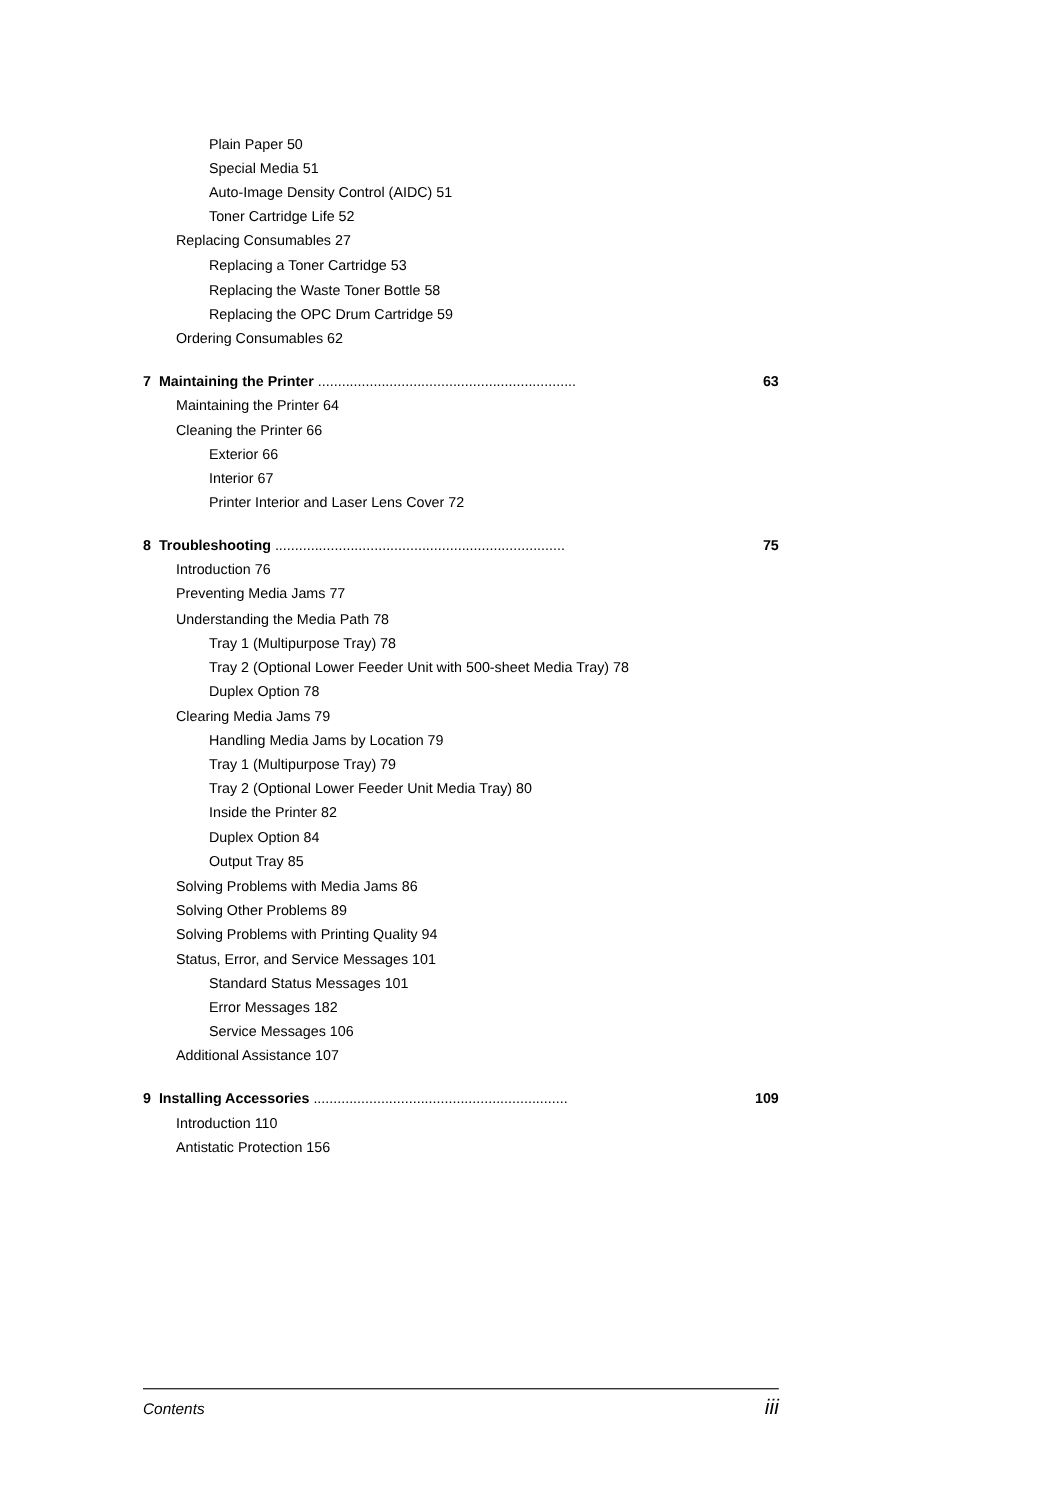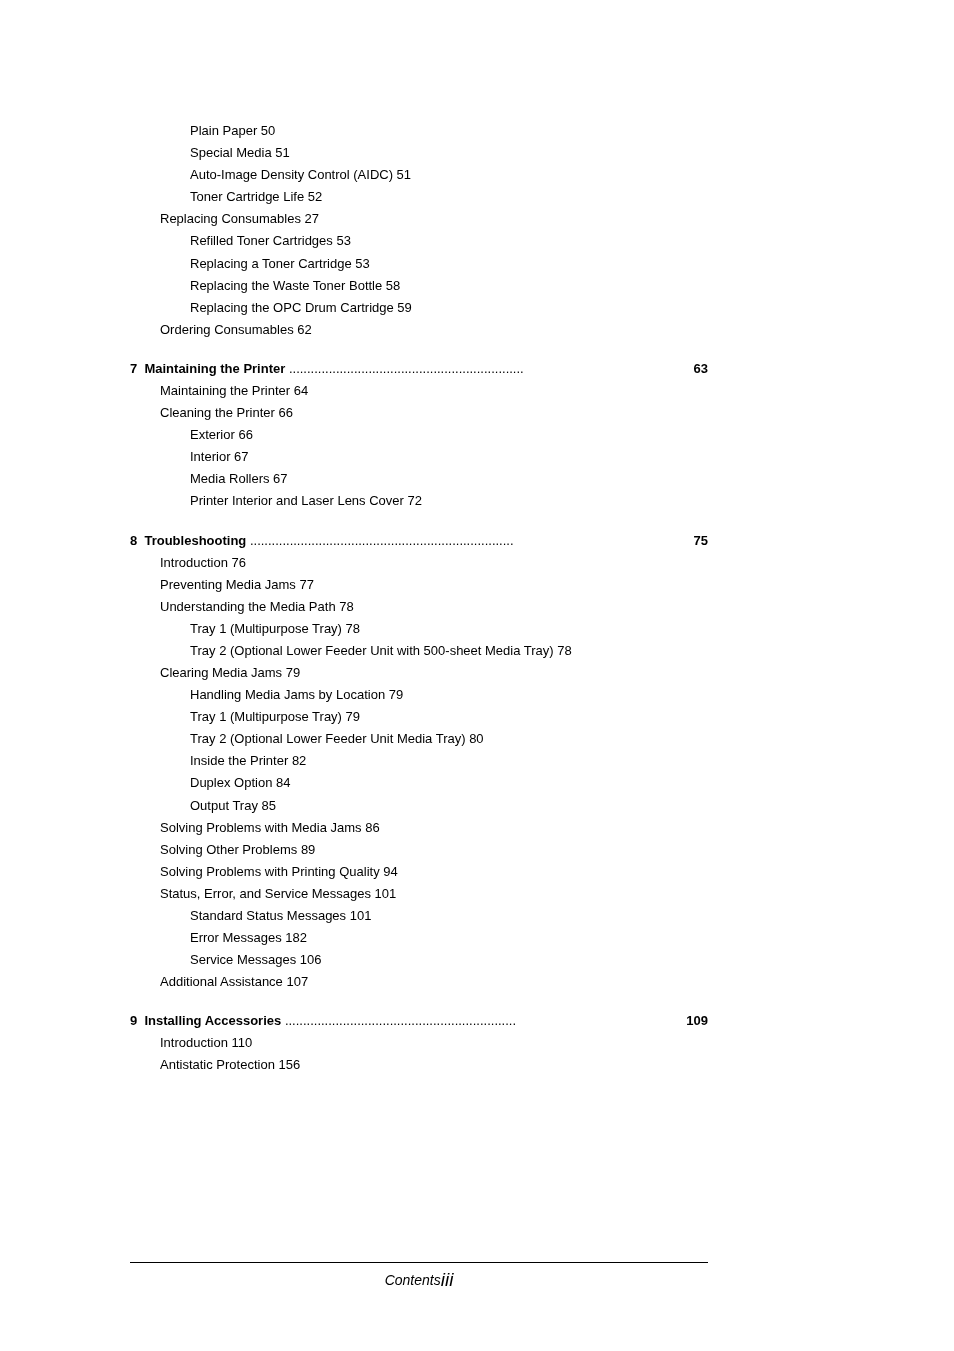--- a/index.html
+++ b/index.html
@@ -63,21 +63,21 @@
     }
 
     .footer {
       position: absolute;
       bottom: 60px;
       left: 130px;
       right: 130px;
       border-top: 1px solid #000000;
       padding-top: 6px;
       display: flex;
-      justify-content: center;
+      justify-content: space-between;
       align-items: center;
     }
 
     .footer-title {
       font-style: italic;
       font-size: 14px;
     }
 
     .footer-page {
       font-style: italic;
@@ -90,50 +90,49 @@
 <div class="page">
 
   <div class="toc-content">
 
     <div class="toc-section">
       <div class="toc-item level-2">Plain Paper 50</div>
       <div class="toc-item level-2">Special Media 51</div>
       <div class="toc-item level-2">Auto-Image Density Control (AIDC) 51</div>
       <div class="toc-item level-2">Toner Cartridge Life 52</div>
       <div class="toc-item level-1">Replacing Consumables 27</div>
-      <div class="toc-item level-2">Refilled Toner Cartridges 53</div>
       <div class="toc-item level-2">Replacing a Toner Cartridge  53</div>
       <div class="toc-item level-2">Replacing the Waste Toner Bottle  58</div>
       <div class="toc-item level-2">Replacing the OPC Drum Cartridge  59</div>
       <div class="toc-item level-1">Ordering Consumables 62</div>
     </div>
 
     <div class="toc-section">
       <div class="chapter-heading">
         <span class="title"><strong>7&nbsp; Maintaining the Printer</strong> <span style="font-weight:normal;">.................................................................</span></span>
         <span class="page-num"><strong>63</strong></span>
       </div>
       <div class="toc-item level-1">Maintaining the Printer 64</div>
       <div class="toc-item level-1">Cleaning the Printer 66</div>
       <div class="toc-item level-2">Exterior  66</div>
       <div class="toc-item level-2">Interior 67</div>
-      <div class="toc-item level-2">Media Rollers 67</div>
       <div class="toc-item level-2">Printer Interior and Laser Lens Cover  72</div>
     </div>
 
     <div class="toc-section">
       <div class="chapter-heading">
         <span class="title"><strong>8&nbsp; Troubleshooting</strong> <span style="font-weight:normal;">.........................................................................</span></span>
         <span class="page-num"><strong>75</strong></span>
       </div>
       <div class="toc-item level-1">Introduction 76</div>
       <div class="toc-item level-1">Preventing Media Jams 77</div>
       <div class="toc-item level-1">Understanding the Media Path 78</div>
       <div class="toc-item level-2">Tray 1 (Multipurpose Tray) 78</div>
       <div class="toc-item level-2">Tray 2 (Optional Lower Feeder Unit with 500-sheet Media Tray) 78</div>
+      <div class="toc-item level-2">Duplex Option 78</div>
       <div class="toc-item level-1">Clearing Media Jams  79</div>
       <div class="toc-item level-2">Handling Media Jams by Location 79</div>
       <div class="toc-item level-2">Tray 1 (Multipurpose Tray)  79</div>
       <div class="toc-item level-2">Tray 2 (Optional Lower Feeder Unit Media Tray)  80</div>
       <div class="toc-item level-2">Inside the Printer  82</div>
       <div class="toc-item level-2">Duplex Option  84</div>
       <div class="toc-item level-2">Output Tray 85</div>
       <div class="toc-item level-1">Solving Problems with Media Jams 86</div>
       <div class="toc-item level-1">Solving Other Problems  89</div>
       <div class="toc-item level-1">Solving Problems with Printing Quality 94</div>

